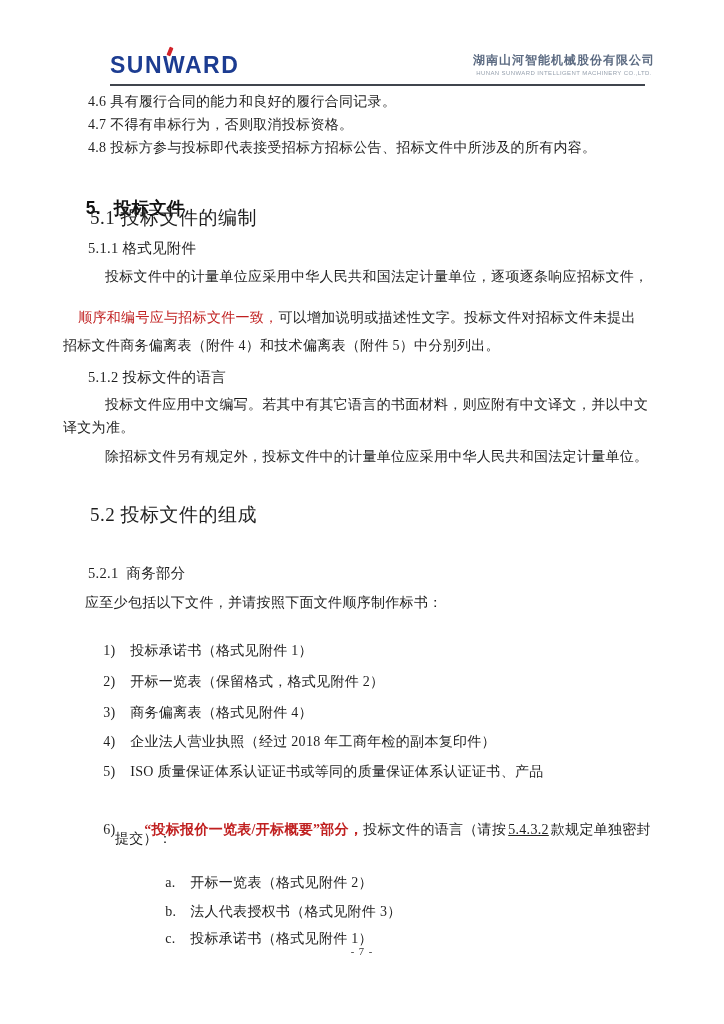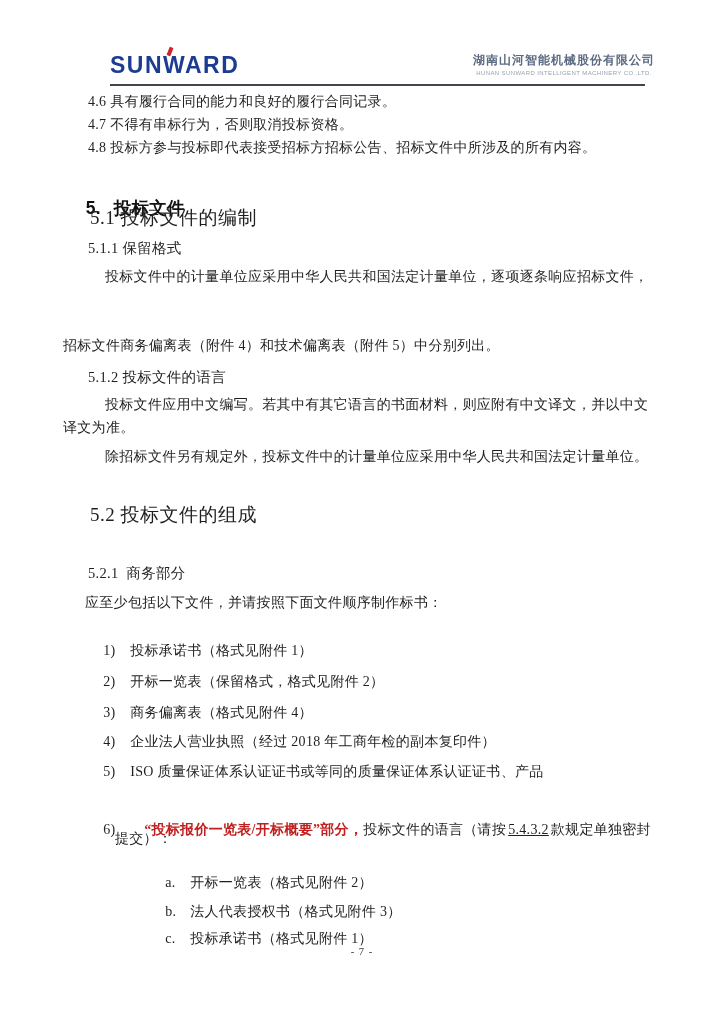--- a/index.html
+++ b/index.html
@@ -89,23 +89,26 @@
 
   <div class="ln" style="left:88px;top:93px">4.6 具有履行合同的能力和良好的履行合同记录。</div>
   <div class="ln" style="left:88px;top:116px">4.7 不得有串标行为，否则取消投标资格。</div>
   <div class="ln" style="left:88px;top:139px">4.8 投标方参与投标即代表接受招标方招标公告、招标文件中所涉及的所有内容。</div>
 
   <div class="ln h1" style="left:65px;top:176px">
     <span class="num">5.</span><span>投标文件</span>
   </div>
 
   <div class="ln h2" style="left:90px;top:206px">5.1 投标文件的编制</div>
-  <div class="ln h3" style="left:88px;top:239px">5.1.1 保留格式</div>
+  <div class="ln h3" style="left:88px;top:239px">5.1.1 格式见附件</div>
 
   <div class="ln indent" style="left:63px;top:268px">投标文件中的计量单位应采用中华人民共和国法定计量单位，逐项逐条响应招标文件，</div>
+  <div class="ln" style="left:63px;top:291px">
+    <span class="red">顺序和编号应与招标文件一致，</span><span>可以增加说明或描述性文字。投标文件对招标文件未提出</span>
+  </div>
   <div class="ln" style="left:63px;top:337px">招标文件商务偏离表（附件 4）和技术偏离表（附件 5）中分别列出。</div>
 
   <div class="ln h3" style="left:88px;top:368px">5.1.2 投标文件的语言</div>
   <div class="ln indent" style="left:63px;top:396px">投标文件应用中文编写。若其中有其它语言的书面材料，则应附有中文译文，并以中文</div>
   <div class="ln" style="left:63px;top:419px">译文为准。</div>
   <div class="ln indent" style="left:63px;top:448px">除招标文件另有规定外，投标文件中的计量单位应采用中华人民共和国法定计量单位。</div>
 
   <div class="ln h2" style="left:90px;top:503px">5.2 投标文件的组成</div>
   <div class="ln h3" style="left:88px;top:564px">5.2.1  商务部分</div>
   <div class="ln" style="left:85px;top:594px">应至少包括以下文件，并请按照下面文件顺序制作标书：</div>

